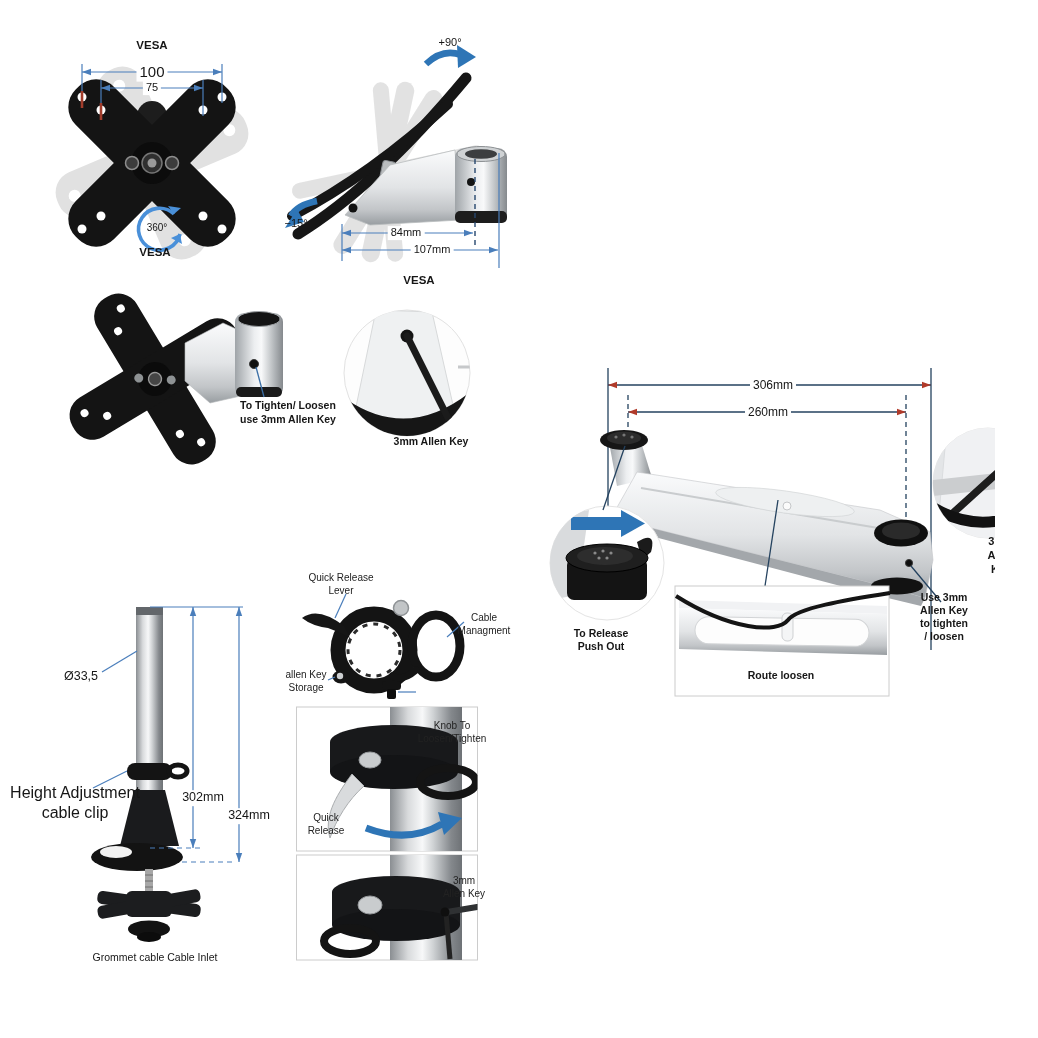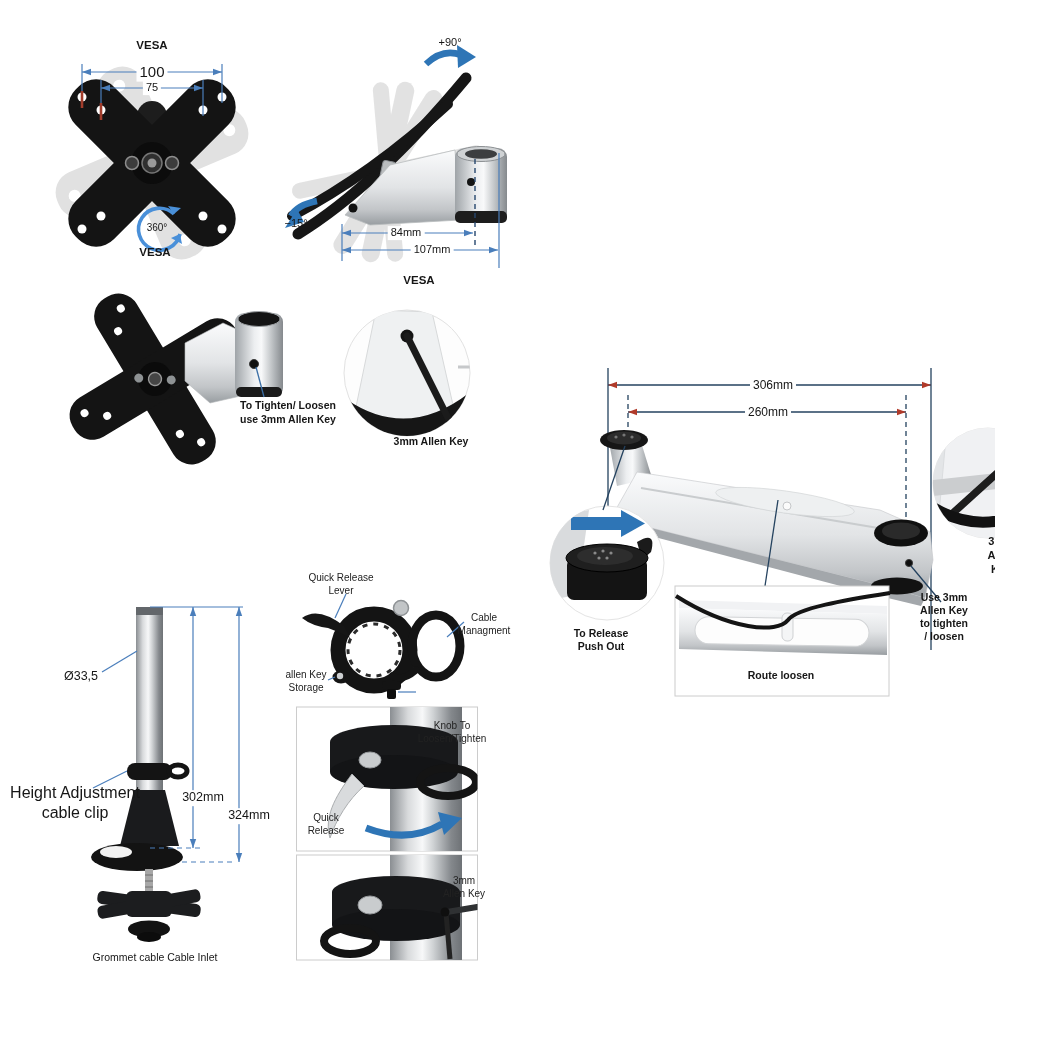--- a/index.html
+++ b/index.html
@@ -3,21 +3,21 @@
 <meta charset="utf-8">
 <style>
   html,body{margin:0;padding:0;background:#fff;}
   #canvas{position:relative;width:995px;height:1038px;background:#fff;overflow:hidden;
           font-family:"Liberation Sans",sans-serif;color:#151515;}
   .part{position:absolute;}
   .lb{position:absolute;transform:translate(-50%,-50%);text-align:center;
       white-space:pre-line;line-height:1.25;color:#161616;}
   .b{font-weight:bold;}
   .bg{background:#fff;padding:0 3px;}
-  .leftalign{transform:none;text-align:right;}
+  .leftalign{transform:none;text-align:center;}
 </style>
 </head>
 <body>
 
 <div id="canvas">
 
   <svg width="0" height="0" style="position:absolute">
     <defs>
       <linearGradient id="gArm" x1="0" y1="0" x2="0" y2="1">
         <stop offset="0" stop-color="#fafbfc"></stop>

